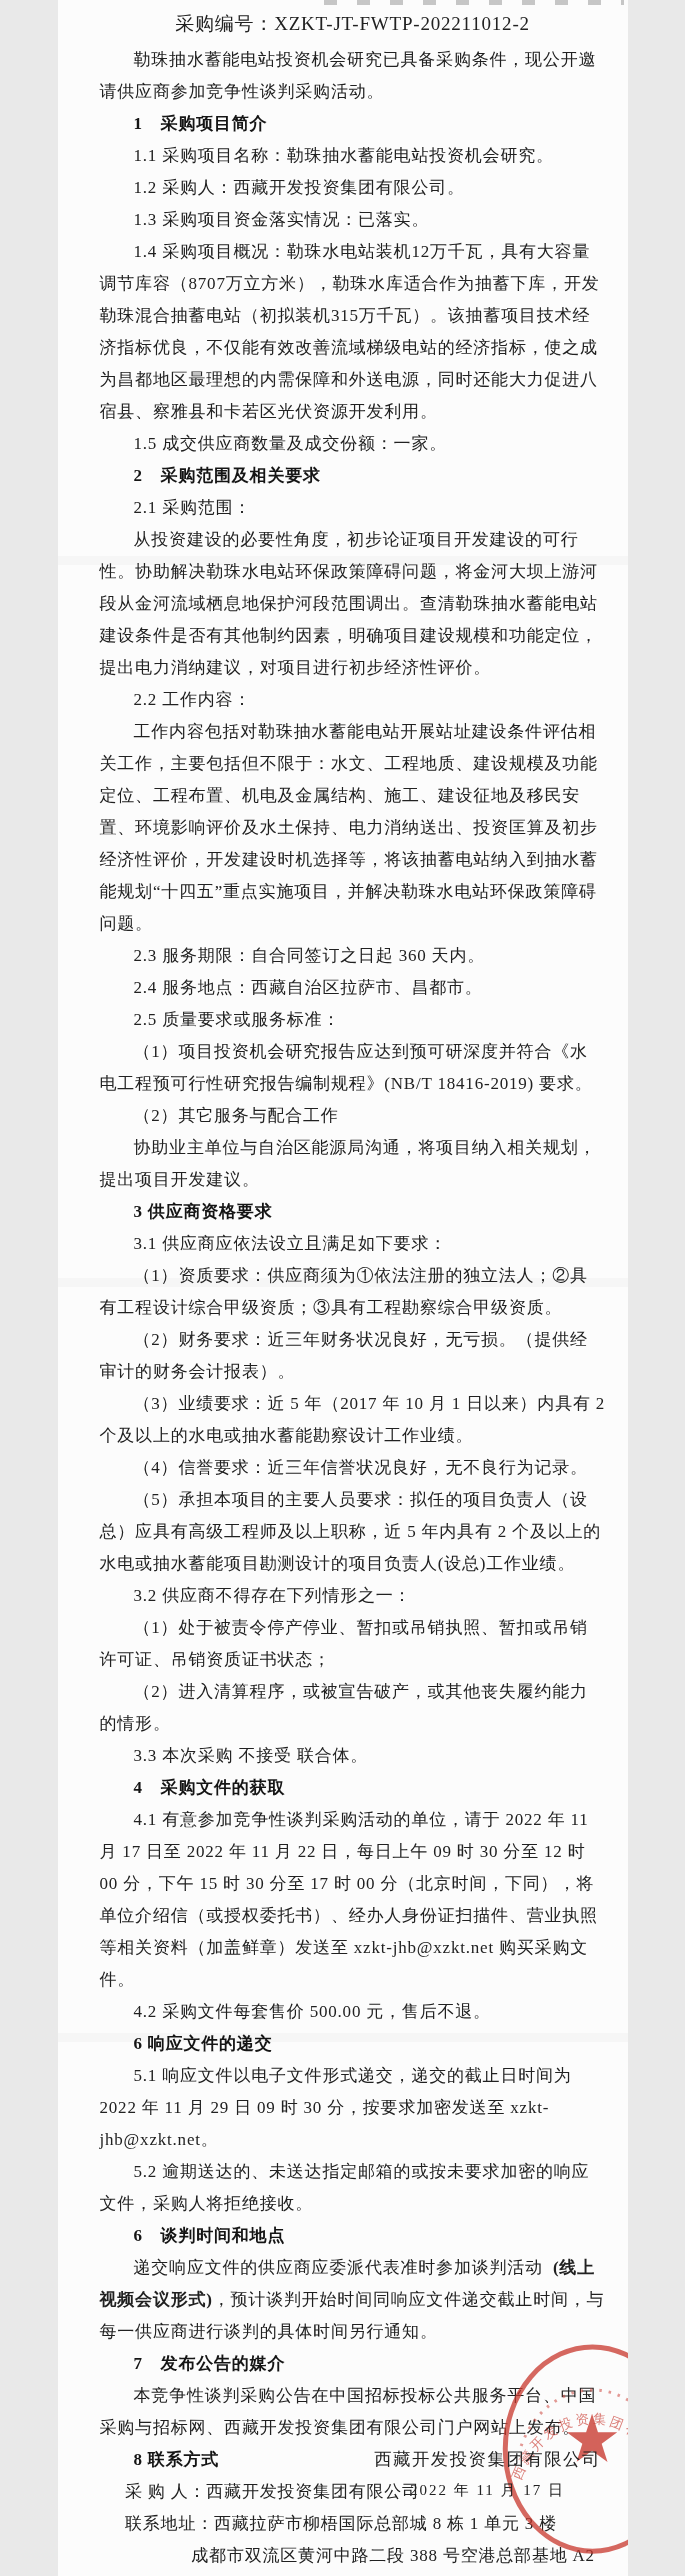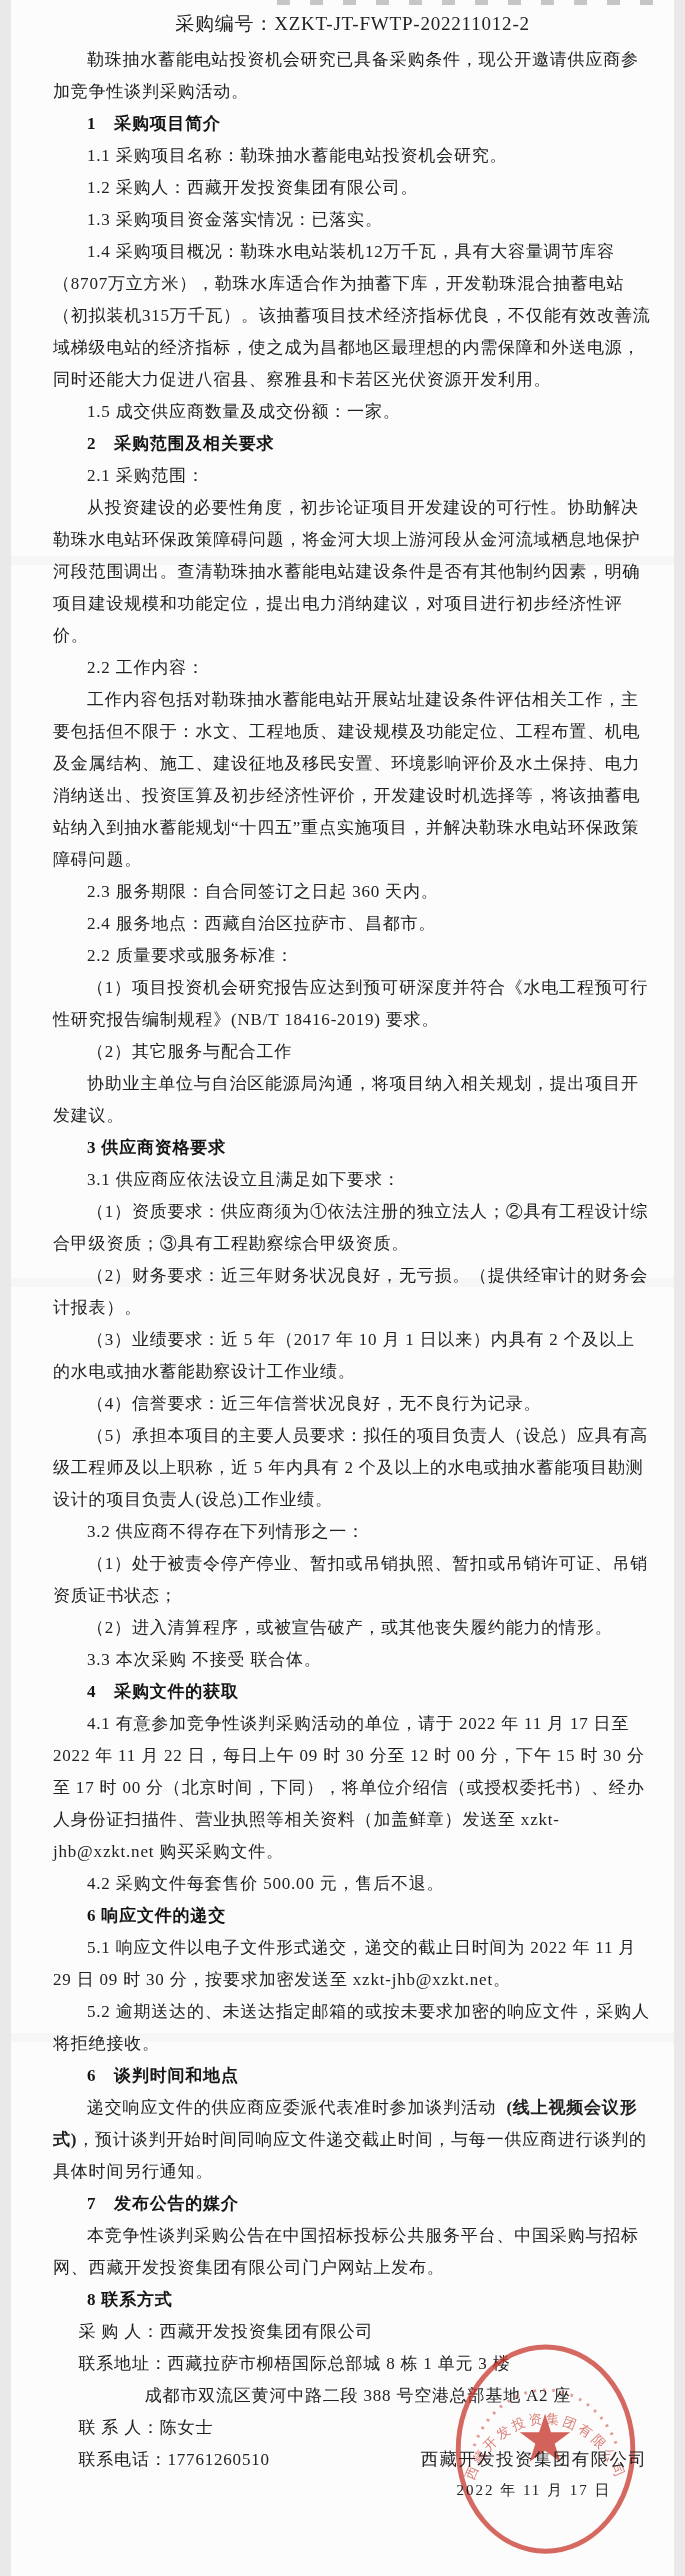--- a/index.html
+++ b/index.html
@@ -2,21 +2,21 @@
 <html lang="zh" style="--stamp-red: #c8382d; --ink: #212121;"><head>
 <meta charset="utf-8">
 <style>
   :root{
     --ink:#212121;
     --stamp-red:#c8382d;
   }
   html,body{margin:0;padding:0;background:#e9e9e9;}
   .page{
     position:relative;
-    width:663px;height:2576px;
+    width:570px;height:2576px;
     margin:0 auto;
     background:#fcfcfc;
     color:var(--ink);
     font-family:"Liberation Serif","DejaVu Serif",serif;
     font-size:17px;
     line-height:32px;
     letter-spacing:0.8px;
     box-sizing:border-box;
     padding:6px 22px 0 42px;
     overflow:hidden;
@@ -75,21 +75,21 @@
       <div class="line p"><span>1.3 采购项目资金落实情况：已落实。</span></div>
       <div class="line p"><span>1.4 采购项目概况：勒珠水电站装机12万千瓦，具有大容量调节库容（8707万立方米），勒珠水库适合作为抽蓄下库，开发勒珠混合抽蓄电站（初拟装机315万千瓦）。该抽蓄项目技术经济指标优良，不仅能有效改善流域梯级电站的经济指标，使之成为昌都地区最理想的内需保障和外送电源，同时还能大力促进八宿县、察雅县和卡若区光伏资源开发利用。</span></div>
       <div class="line p"><span>1.5 成交供应商数量及成交份额：一家。</span></div>
       <div class="line h"><span>2　采购范围及相关要求</span></div>
       <div class="line p"><span>2.1 采购范围：</span></div>
       <div class="line p"><span>从投资建设的必要性角度，初步论证项目开发建设的可行性。协助解决勒珠水电站环保政策障碍问题，将金河大坝上游河段从金河流域栖息地保护河段范围调出。查清勒珠抽水蓄能电站建设条件是否有其他制约因素，明确项目建设规模和功能定位，提出电力消纳建议，对项目进行初步经济性评价。</span></div>
       <div class="line p"><span>2.2 工作内容：</span></div>
       <div class="line p"><span>工作内容包括对勒珠抽水蓄能电站开展站址建设条件评估相关工作，主要包括但不限于：水文、工程地质、建设规模及功能定位、工程布置、机电及金属结构、施工、建设征地及移民安置、环境影响评价及水土保持、电力消纳送出、投资匡算及初步经济性评价，开发建设时机选择等，将该抽蓄电站纳入到抽水蓄能规划“十四五”重点实施项目，并解决勒珠水电站环保政策障碍问题。</span></div>
       <div class="line p"><span>2.3 服务期限：自合同签订之日起 360 天内。</span></div>
       <div class="line p"><span>2.4 服务地点：西藏自治区拉萨市、昌都市。</span></div>
-      <div class="line p"><span>2.2 质量要求或服务标准：</span></div>
+      <div class="line p"><span>2.5 质量要求或服务标准：</span></div>
       <div class="line p"><span>（1）项目投资机会研究报告应达到预可研深度并符合《水电工程预可行性研究报告编制规程》(NB/T 18416-2019) 要求。</span></div>
       <div class="line p"><span>（2）其它服务与配合工作</span></div>
       <div class="line p"><span>协助业主单位与自治区能源局沟通，将项目纳入相关规划，提出项目开发建议。</span></div>
       <div class="line h"><span>3 供应商资格要求</span></div>
       <div class="line p"><span>3.1 供应商应依法设立且满足如下要求：</span></div>
       <div class="line p"><span>（1）资质要求：供应商须为①依法注册的独立法人；②具有工程设计综合甲级资质；③具有工程勘察综合甲级资质。</span></div>
       <div class="line p"><span>（2）财务要求：近三年财务状况良好，无亏损。（提供经审计的财务会计报表）。</span></div>
       <div class="line p"><span>（3）业绩要求：近 5 年（2017 年 10 月 1 日以来）内具有 2 个及以上的水电或抽水蓄能勘察设计工作业绩。</span></div>
       <div class="line p"><span>（4）信誉要求：近三年信誉状况良好，无不良行为记录。</span></div>
       <div class="line p"><span>（5）承担本项目的主要人员要求：拟任的项目负责人（设总）应具有高级工程师及以上职称，近 5 年内具有 2 个及以上的水电或抽水蓄能项目勘测设计的项目负责人(设总)工作业绩。</span></div>

